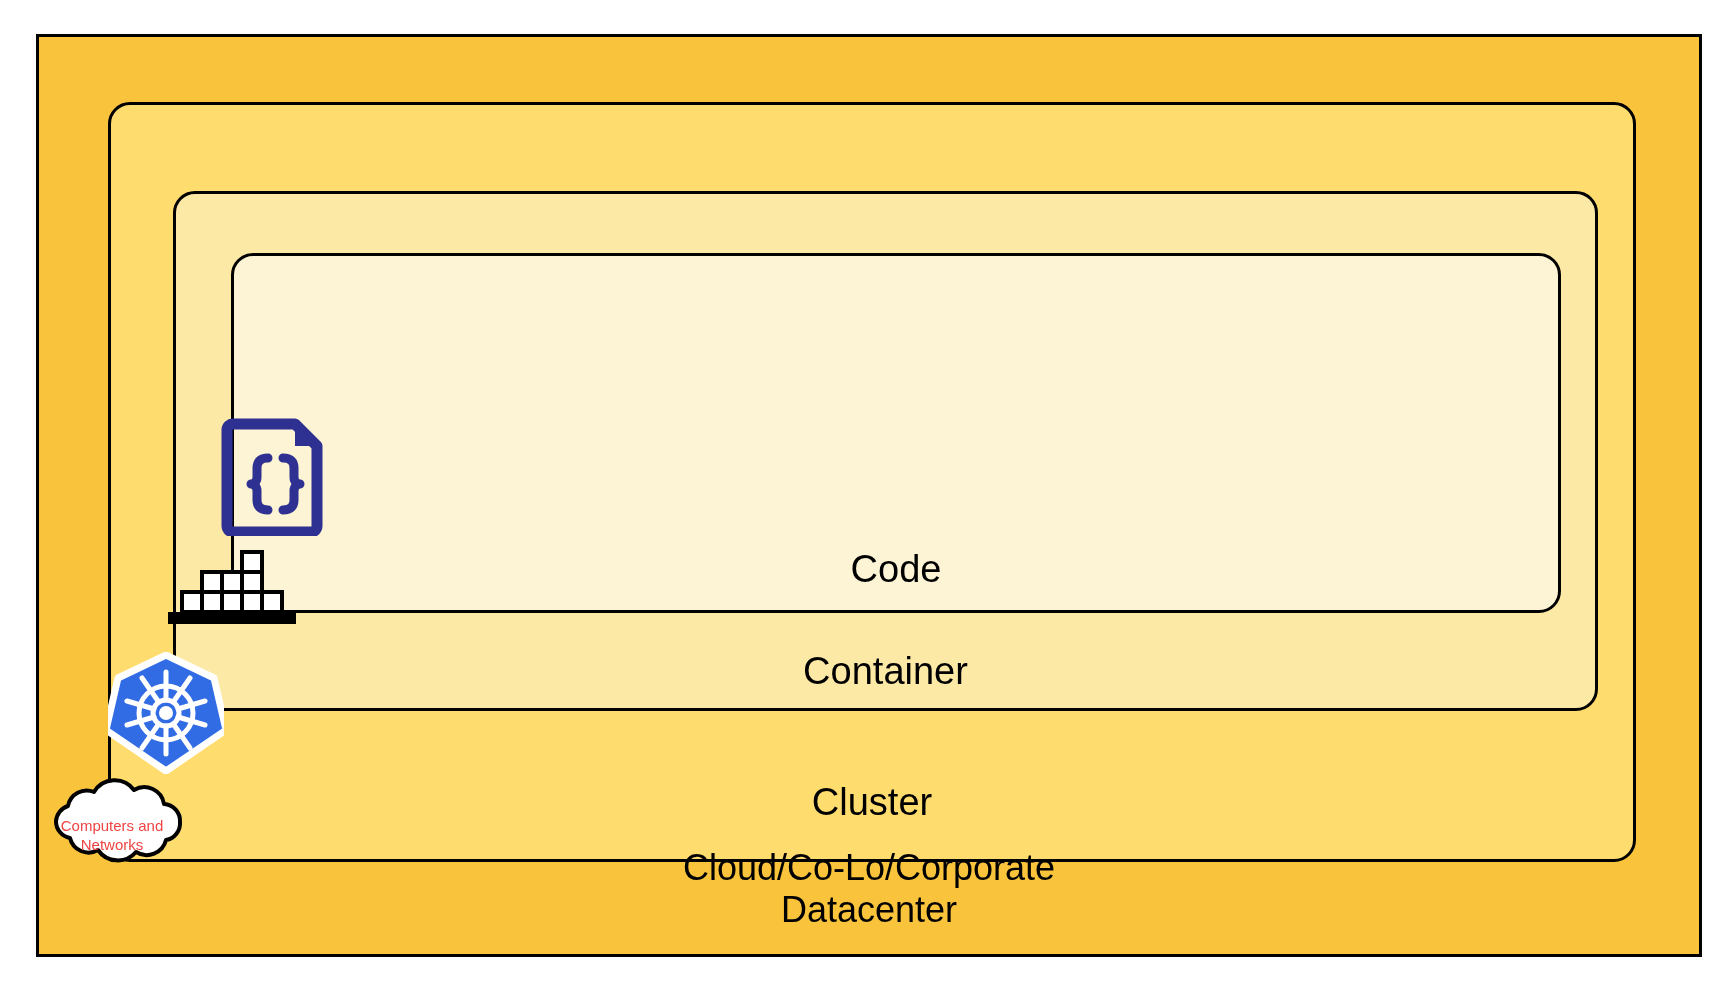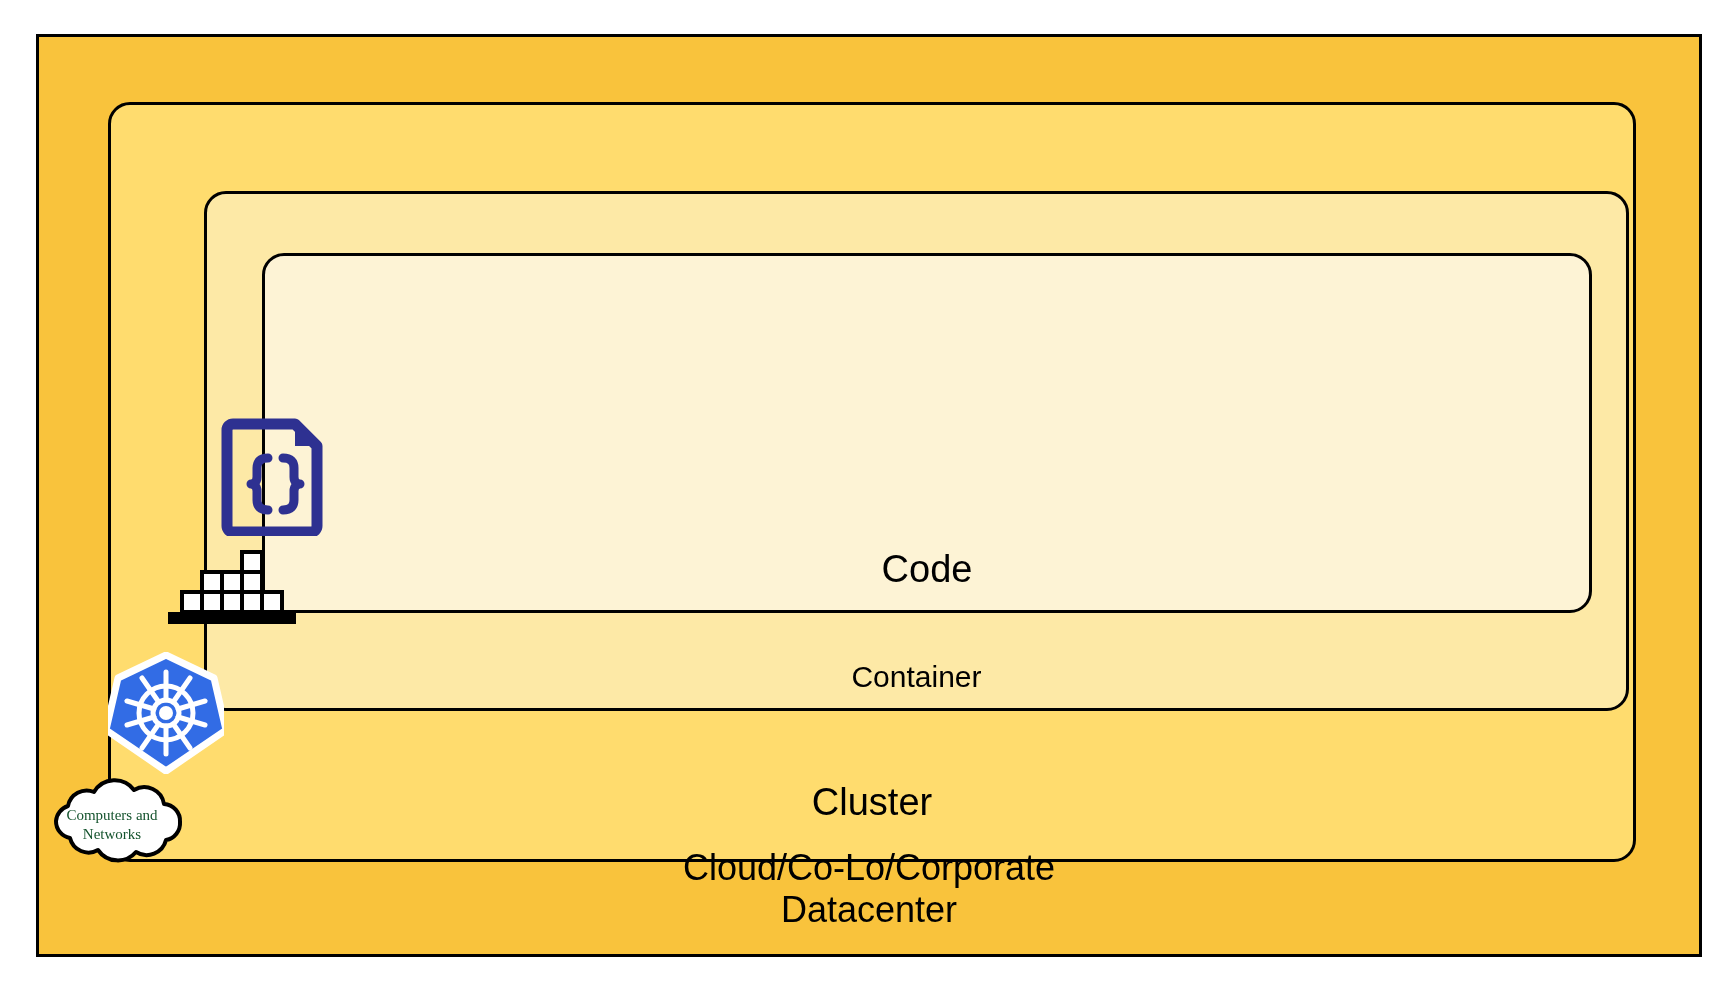--- a/index.html
+++ b/index.html
@@ -81,21 +81,21 @@
 
   .label-code {
     left: 0;
     bottom: 18px;
     font-size: 38px;
   }
 
   .label-container {
     left: 0;
     bottom: 14px;
-    font-size: 30px;
+    font-size: 38px;
   }
 
   .label-cluster {
     left: 0;
     bottom: 34px;
     font-size: 38px;
   }
 
   .label-datacenter {
     left: 0;
@@ -141,46 +141,46 @@
 
   .cloud-callout svg {
     position: absolute;
     left: 0;
     top: 0;
   }
 
   .cloud-text {
     position: absolute;
     left: 0;
-    top: 1px;
+    top: 11px;
     width: 164px;
     height: 96px;
     display: flex;
     flex-direction: column;
     align-items: center;
     justify-content: center;
-    font-family: Liberation Serif, serif;
+    font-family: Liberation Sans, sans-serif;
     font-size: 15px;
-    color: #14532d;
+    color: #ef4444;
     text-align: center;
     line-height: 1.3;
     white-space: pre-line;
     pointer-events: none;
   }
 </style>
 </head>
 <body>
 
 <div id="stage">
 
   <div class="layer layer-datacenter">
 
     <div class="layer layer-cluster" style="left:69px; top:65px;">
 
-      <div class="layer layer-container" style="left:62px; top:86px;margin-left:31px;">
+      <div class="layer layer-container" style="left:62px; top:86px;">
 
         <div class="layer layer-code" style="left:55px; top:59px;">
           <div class="layer-label label-code">Code</div>
         </div>
 
         <div class="layer-label label-container">Container</div>
       </div>
 
       <div class="layer-label label-cluster">Cluster</div>
     </div>

